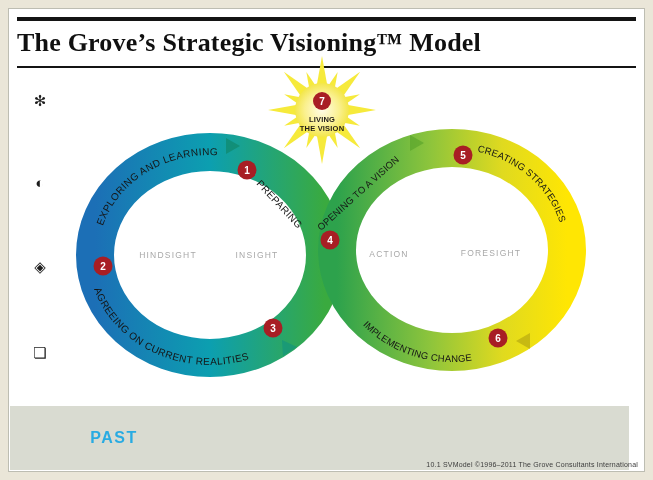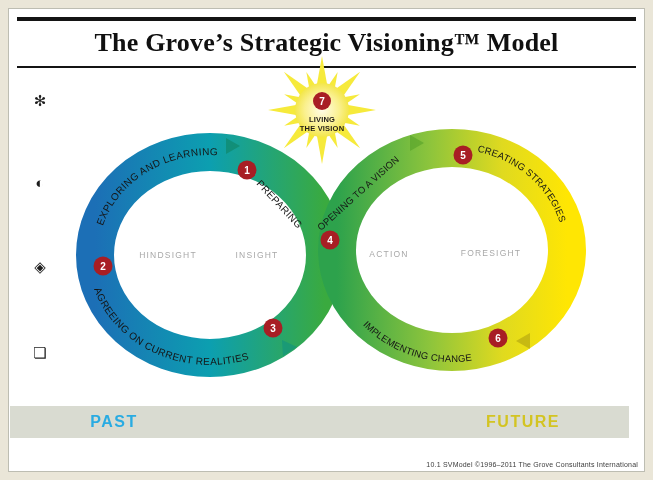--- a/index.html
+++ b/index.html
@@ -10,31 +10,31 @@
   }
   .card{
     position:absolute;top:8px;left:8px;width:637px;height:464px;
     background:#ffffff;border:1px solid #bdbdb2;box-sizing:border-box;
   }
   .title-band{
     position:absolute;top:8px;left:8px;right:8px;
     border-top:4px solid #141414;border-bottom:2px solid #141414;
   }
   .title{
-    margin:0;padding:7px 0 8px;text-align:center;
+    margin:0;padding:7px 0 8px;text-align:left;
     font-family:"Liberation Serif",serif;font-size:26px;font-weight:bold;
     color:#101010;letter-spacing:.2px;white-space:nowrap;
   }
   .side-icon{
     position:absolute;left:20px;width:22px;text-align:center;
     font-size:15px;color:#1c1c1c;line-height:1;
   }
   .si-1{top:84px}.si-2{top:166px}.si-3{top:250px}.si-4{top:336px}
   .bottom-strip{
-    position:absolute;left:1px;right:15px;top:397px;height:32px;
+    position:absolute;left:1px;right:15px;top:397px;height:64px;
     background:#d9dbd1;
   }
   .t-label{
     position:absolute;top:50%;transform:translate(-50%,-50%);
     font-weight:bold;font-size:16px;letter-spacing:1.5px;white-space:nowrap;
   }
   .t-past{left:104px;color:#29abe2;}
   .t-present{left:305px;color:#2f9e4f;}
   .t-future{left:513px;color:#d3c422;}
   .credit{
@@ -57,21 +57,20 @@
     <h1 class="title">The Grove’s Strategic Visioning™ Model</h1>
   </div>
 
   <div class="side-icon si-1">✻</div>
   <div class="side-icon si-2">◐</div>
   <div class="side-icon si-3">◈</div>
   <div class="side-icon si-4">❏</div>
 
   <div class="bottom-strip">
     <span class="t-label t-past">PAST</span>
-    <span class="t-label t-future">FUTURE</span>
   </div>
 
   <div class="credit">10.1 SVModel ©1996–2011 The Grove Consultants International</div>
 </div>
 
 <svg class="diagram" width="653" height="480" viewBox="0 0 653 480">
   <defs>
     <linearGradient id="gradLeft" x1="0" y1="0" x2="1" y2="0">
       <stop offset="0" stop-color="#1c6fb6"></stop>
       <stop offset="0.5" stop-color="#0c9fb0"></stop>

